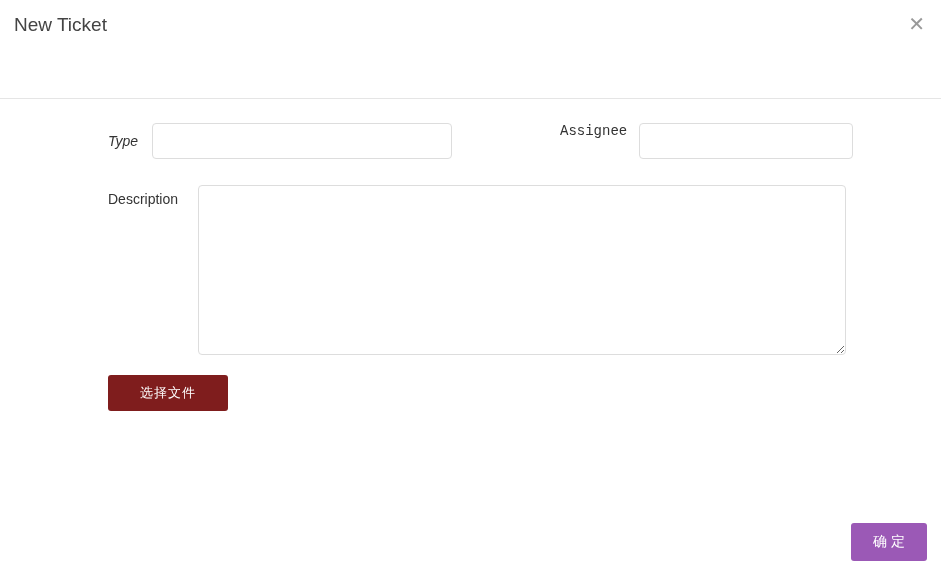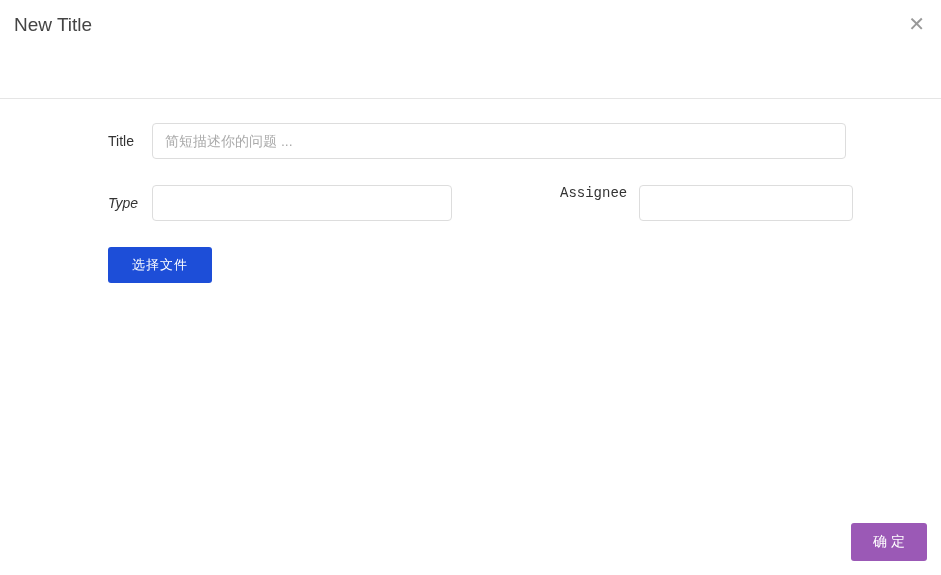--- a/index.html
+++ b/index.html
@@ -111,25 +111,25 @@
       height: 170px;
       border: 1px solid #ddd;
       border-radius: 4px;
       padding: 8px 12px;
       font-size: 14px;
       font-family: inherit;
       resize: both;
       outline: none;
     }
     .file-btn {
-      background: #1d4ed8;
+      background: #7f1d1d;
       color: #fff;
       border: none;
       border-radius: 3px;
-      padding: 9px 24px;
+      padding: 9px 32px;
       font-size: 13px;
       cursor: pointer;
       font-family: inherit;
       letter-spacing: 1px;
     }
     .modal-footer {
       position: absolute;
       bottom: 14px;
       right: 14px;
       display: flex;
@@ -150,44 +150,44 @@
       background: #9b59b6;
     }
     .btn-cancel {
       background: #9a9a9a;
     }
   </style>
 </head>
 <body>
 
 <div class="modal-header">
-  <div class="modal-title">New Title</div>
+  <div class="modal-title">New Ticket</div>
   <button class="close-btn">
     <span>✕</span>
   </button>
 </div>
 
 <hr class="divider">
 
 <div class="form-body">
 
-  <div class="form-row">
-    <label class="form-label title-label">Title</label>
-    <input type="text" class="form-input title-input" placeholder="简短描述你的问题 ..." style="">
-  </div>
 
   <div class="form-row">
     <label class="form-label type-label">Type</label>
     <div class="type-wrap">
       <input type="text" class="form-input type-input" style="">
       <label class="form-label assignee-label">Assignee</label>
       <input type="text" class="form-input assignee-input" style="">
     </div>
   </div>
 
+  <div class="form-row desc-row">
+    <label class="form-label desc-label">Description</label>
+    <textarea class="desc-textarea" style=""></textarea>
+  </div>
 
   <button class="file-btn">选择文件</button>
 
 </div>
 
 <div class="modal-footer">
   <button class="btn btn-confirm">确定</button>
 </div>
 
 </body></html>

